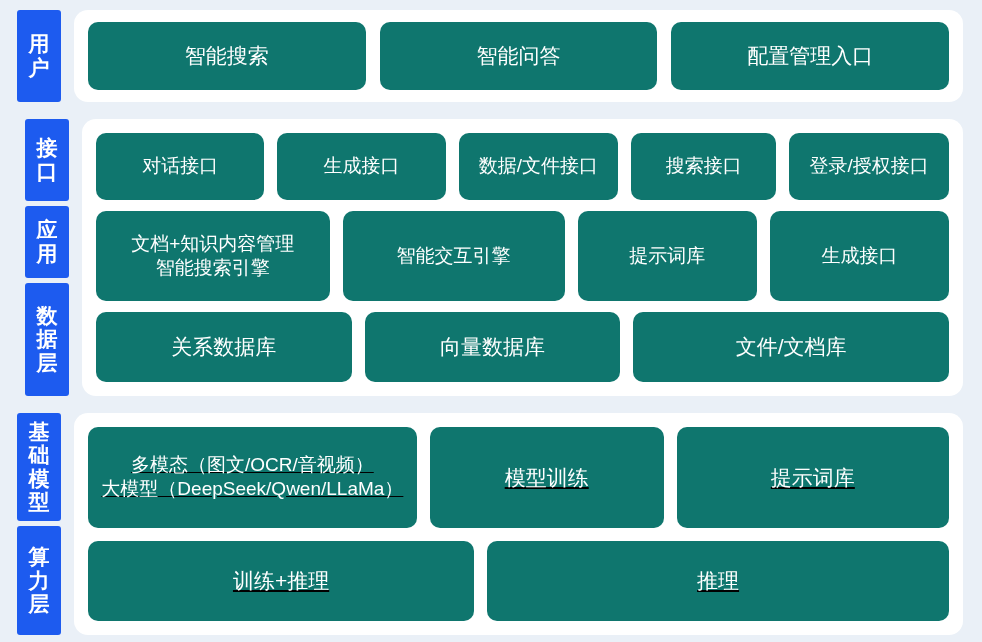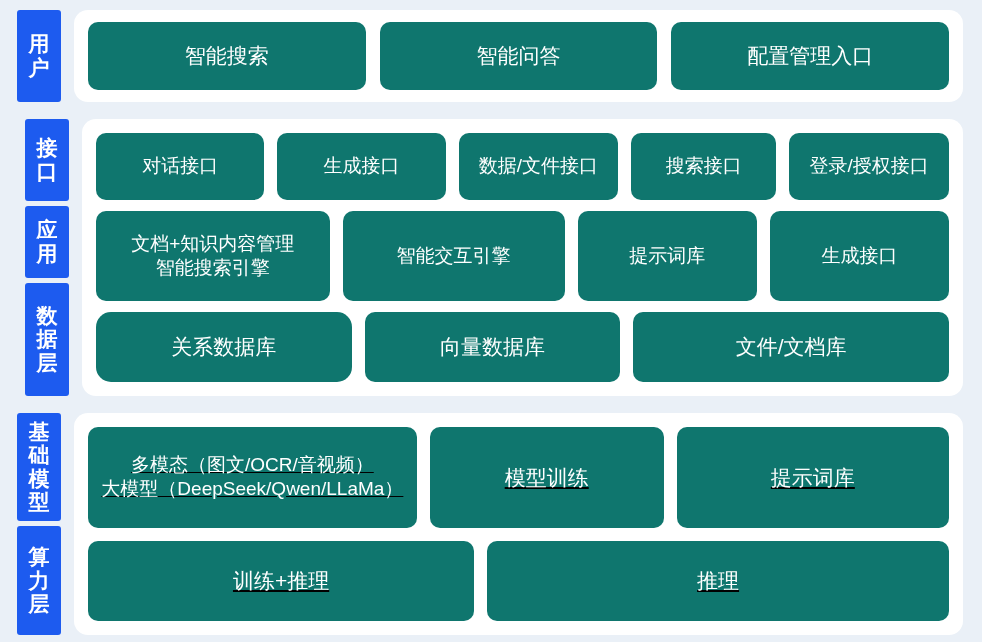--- a/index.html
+++ b/index.html
@@ -124,21 +124,21 @@
   .w-generate { flex: 1.06 1 0; }
   .w-datafile { flex: 1.00 1 0; }
   .w-search   { flex: 0.90 1 0; }
   .w-auth     { flex: 1.00 1 0; }
 
   .w-doc   { flex: 1.12 1 0; }
   .w-engine{ flex: 1.06 1 0; }
   .w-prompt{ flex: 0.84 1 0; }
   .w-grant { flex: 0.84 1 0; }
 
-  .w-rel  { flex: 1 1 0; border-radius: 15px; }
+  .w-rel  { flex: 1 1 0; }
   .w-vec  { flex: 1 1 0; }
   .w-file { flex: 1.25 1 0; }
 
   .w-mm    { flex: 1.22 1 0; }
   .w-train { flex: 0.85 1 0; }
   .w-manage{ flex: 1.00 1 0; }
 
   .w-trainfer { flex: 0.93 1 0; }
   .w-infer    { flex: 1.12 1 0; }
 </style>

